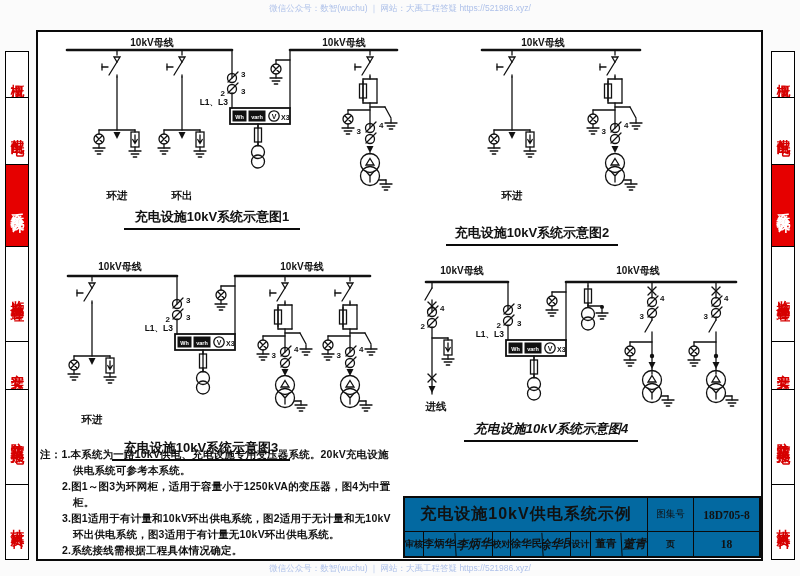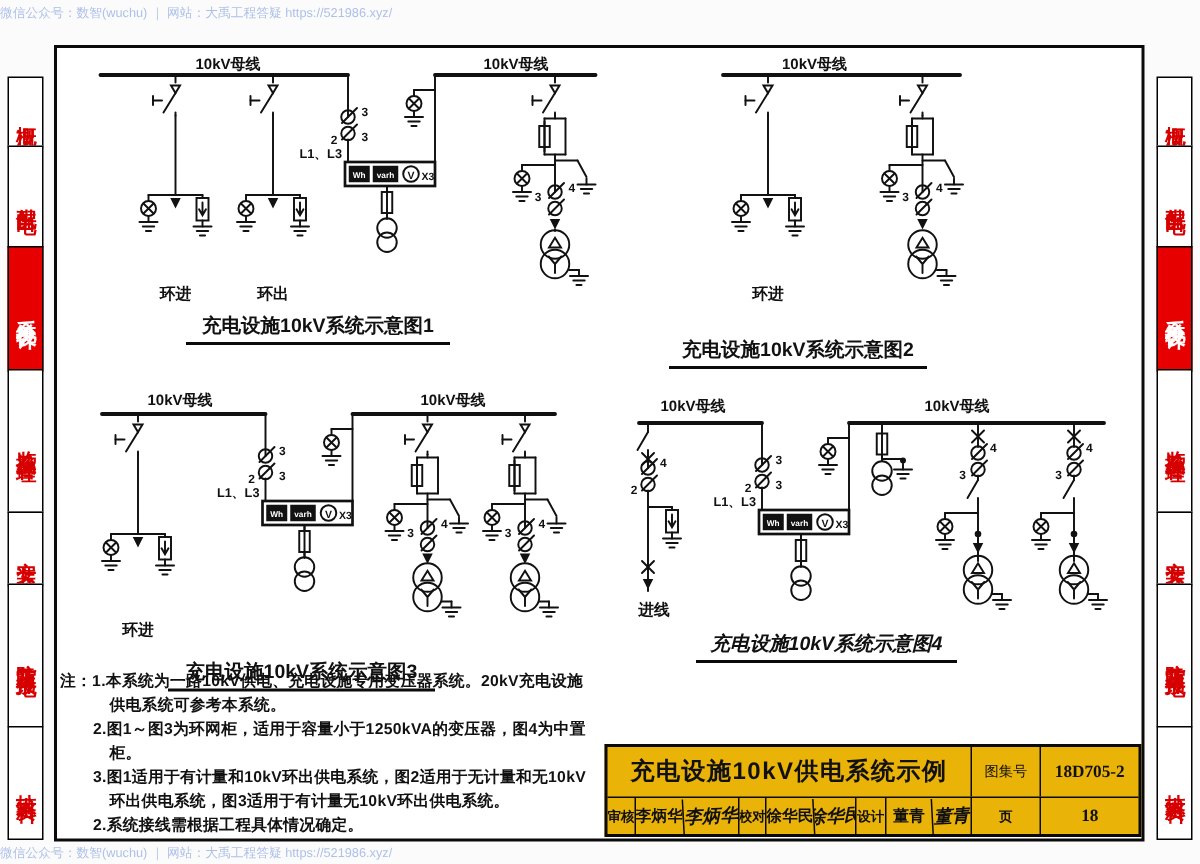--- a/index.html
+++ b/index.html
@@ -5,21 +5,21 @@
   * { box-sizing: border-box; margin: 0; padding: 0; }
   html,body { width:800px; height:576px; }
   body {
     position: relative;
     background: #fbfbfb;
     font-family: "Liberation Sans", sans-serif;
     color: #111;
     overflow: hidden;
   }
   
-  .wm { position:absolute; left:0; width:100%; text-align:left;
+  .wm { position:absolute; left:0; width:100%; text-align:center;
         color:#a9bde8; font-size:8.5px; filter:blur(.35px); opacity:.95; }
   .wm.top { top:3px; } .wm.bot { top:563px; }
 
   
   .tabs { position:absolute; top:52px; width:24px; display:flex; flex-direction:column; }
   .tabs.left { left:5px; } .tabs.right { left:771px; }
   .tab { border:1.5px solid #000; margin-top:-1.5px; background:#fff; color:#d60000;
          font-weight:bold; font-size:13.5px; letter-spacing:2px;
          writing-mode:vertical-rl; text-orientation:upright;
          display:flex; align-items:center; justify-content:center; }
@@ -57,21 +57,21 @@
   #t3 { left:74px;  top:386px; width:178px;margin-top:21px; }
   #t4 { left:426px; top:388px; width:174px;font-style:italic; }
 
   .notes { position:absolute; left:2px; top:414px; width:358px;
            font-size:10.5px; font-weight:bold; line-height:16px; letter-spacing:.2px; }
   .note-row { padding-left:33px; text-indent:-11px; }
   .note-row.first { text-indent:-33px; }
 
   
   .tb { position:absolute; right:0px; top:464px; width:358px; height:62px;
-        border:2px solid #0a0a0a; display:flex; flex-direction:column; background:#eab308; }
+        border:2px solid #0a0a0a; display:flex; flex-direction:column; background:#0369a1; }
   .tb-r1 { flex:0 0 33px; display:flex; }
   .tb-r2 { flex:1; display:flex; border-top:1.2px solid #0a0a0a; }
   .tb-c { border-left:1.2px solid #0a0a0a; display:flex; align-items:center;
           justify-content:center; overflow:hidden; white-space:nowrap; }
   .tb-c:first-child { border-left:none; }
   .tb-title { flex:1; font-size:16px; font-weight:bold; letter-spacing:1px; }
   .tb-albl { width:46px; font-size:9.5px; font-weight:normal;text-align:right; }
   .tb-ano  { width:66px; font-size:11.5px; font-weight:bold; font-family:"Liberation Serif", serif; }
   .lab  { font-size:9px; font-weight:bold; }
   .nam  { font-size:10.5px; font-weight:bold; }
@@ -478,21 +478,21 @@
     <div class="note-row first"><span>注：</span><span>1.本系统为一路10kV供电、充电设施专用变压器系统。20kV充电设施供电系统可参考本系统。</span></div>
     <div class="note-row">2.图1～图3为环网柜，适用于容量小于1250kVA的变压器，图4为中置柜。</div>
     <div class="note-row">3.图1适用于有计量和10kV环出供电系统，图2适用于无计量和无10kV环出供电系统，图3适用于有计量无10kV环出供电系统。</div>
     <div class="note-row">2.系统接线需根据工程具体情况确定。</div>
   </div>
 
   <div class="tb">
     <div class="tb-r1">
       <div class="tb-c tb-title">充电设施10kV供电系统示例</div>
       <div class="tb-c tb-albl">图集号</div>
-      <div class="tb-c tb-ano">18D705-2</div>
+      <div class="tb-c tb-ano">18D705-8</div>
     </div>
     <div class="tb-r2">
       <div class="tb-c lab" style="flex:0 0 18px">审核</div>
       <div class="tb-c nam" style="flex:0 0 32px">李炳华</div>
       <div class="tb-c sig" style="flex:0 0 37px">李炳华</div>
       <div class="tb-c lab" style="flex:0 0 18px">校对</div>
       <div class="tb-c nam" style="flex:0 0 32px">徐华民</div>
       <div class="tb-c sig" style="flex:0 0 28px">徐华民</div>
       <div class="tb-c lab" style="flex:0 0 20px">设计</div>
       <div class="tb-c nam" style="flex:0 0 31px">董青</div>

